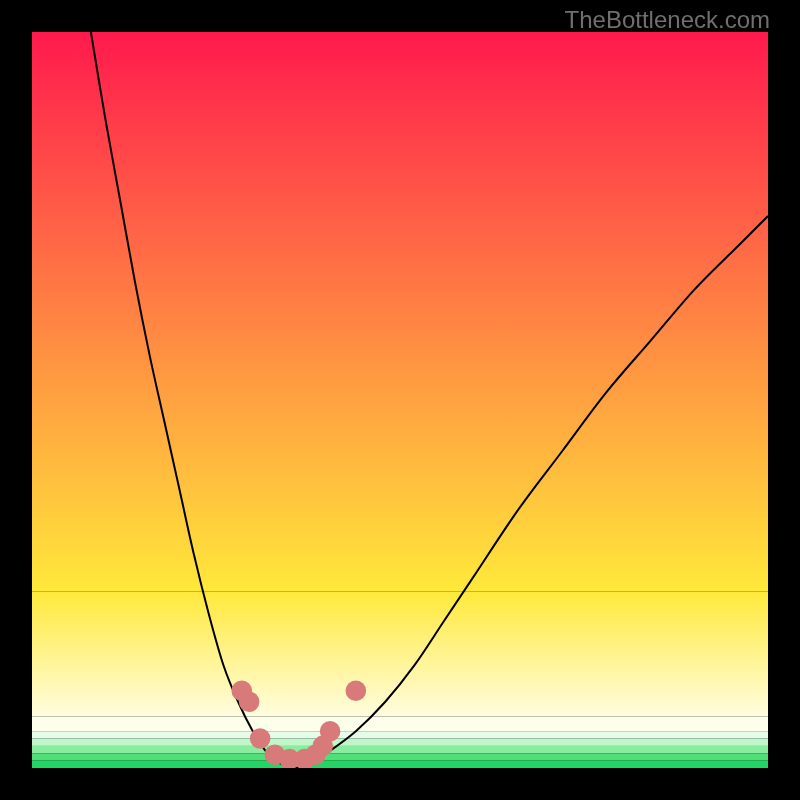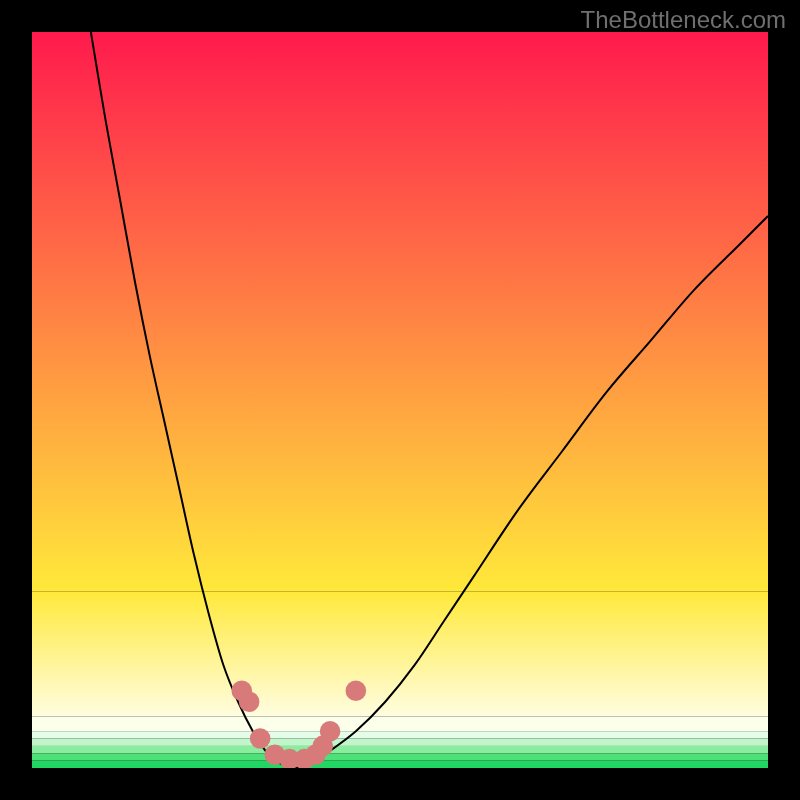--- a/index.html
+++ b/index.html
@@ -7,21 +7,21 @@
     padding: 0;
     width: 800px;
     height: 800px;
     background: #000;
     position: relative;
     font-family: Arial, Helvetica, sans-serif;
   }
   .watermark {
     position: absolute;
     top: 6px;
-    right: 14px;
+    right: 30px;
     color: #6f6f6f;
     font-size: 24px;
     z-index: 10;
   }
   .plot {
     position: absolute;
     left: 32px;
     top: 32px;
     width: 736px;
     height: 736px;

